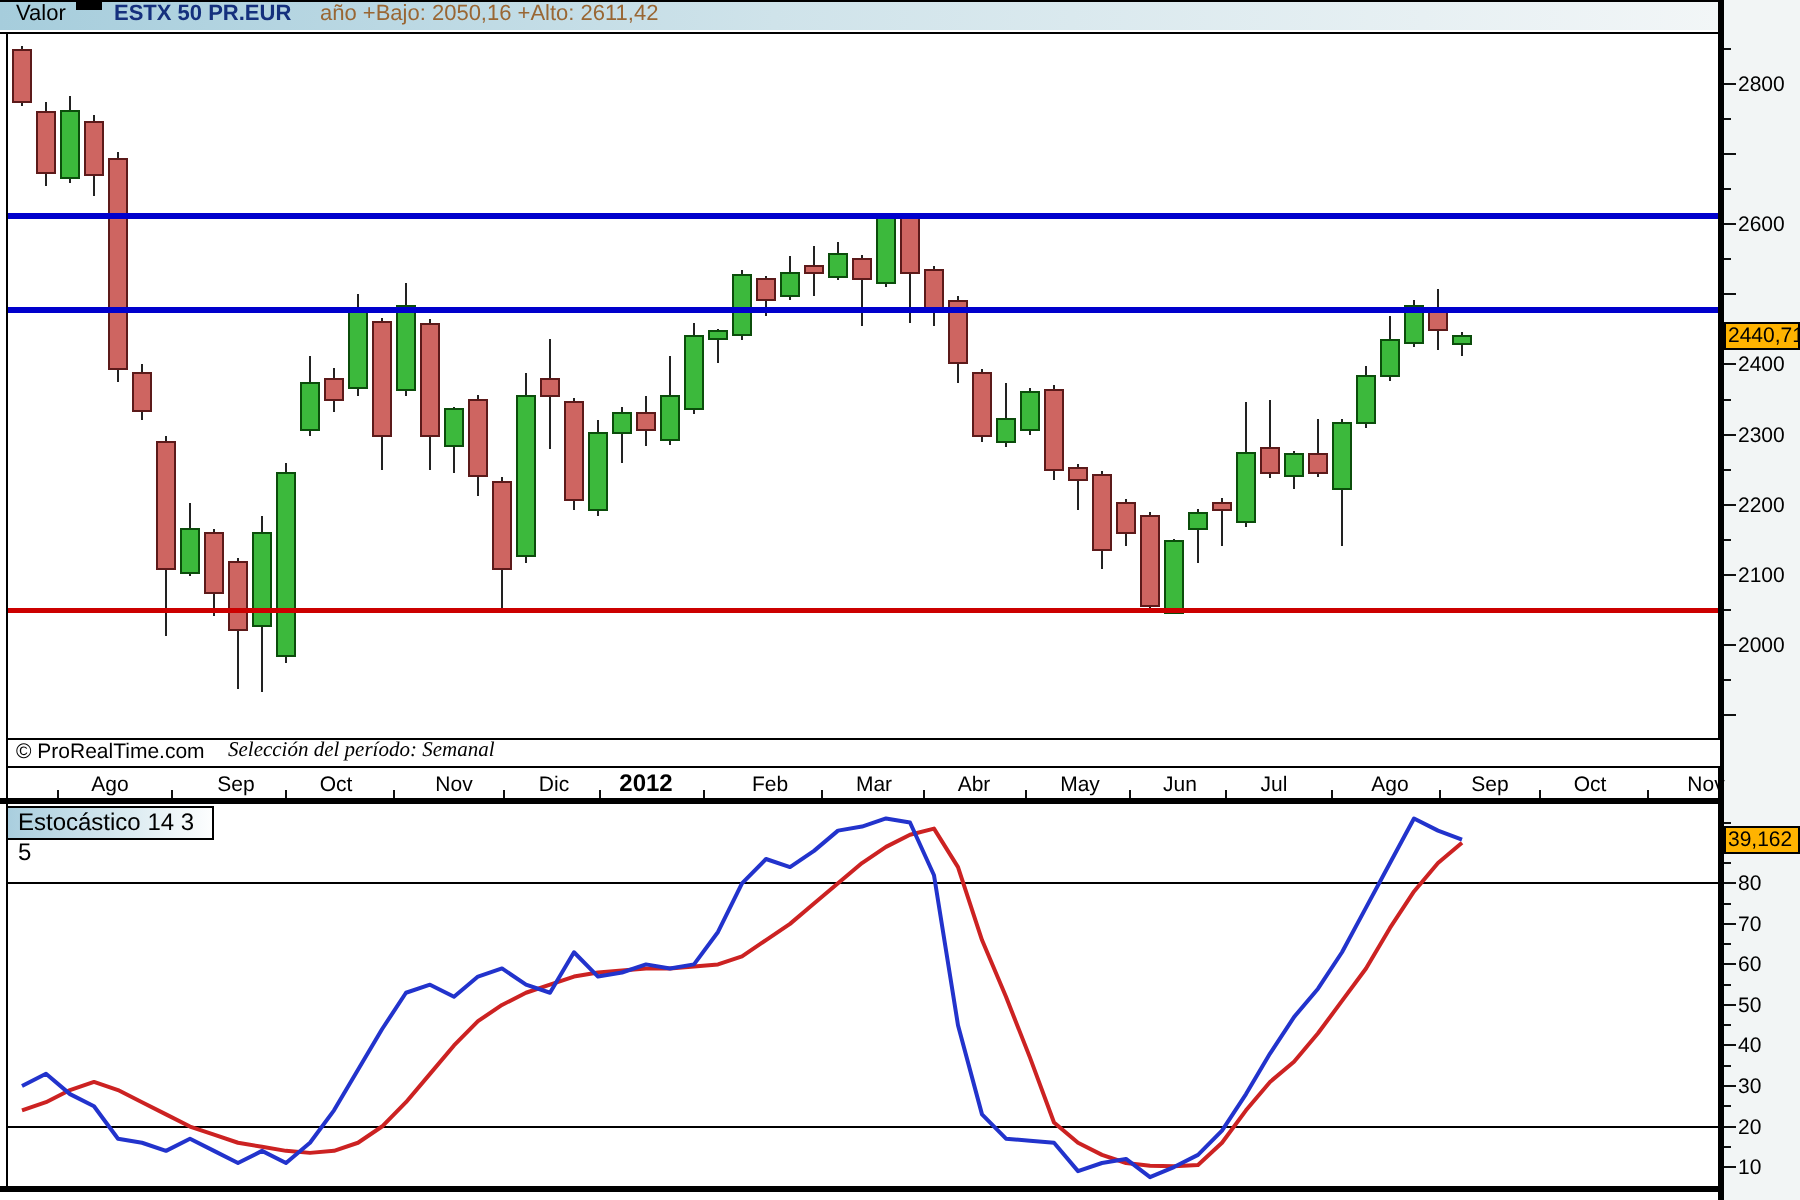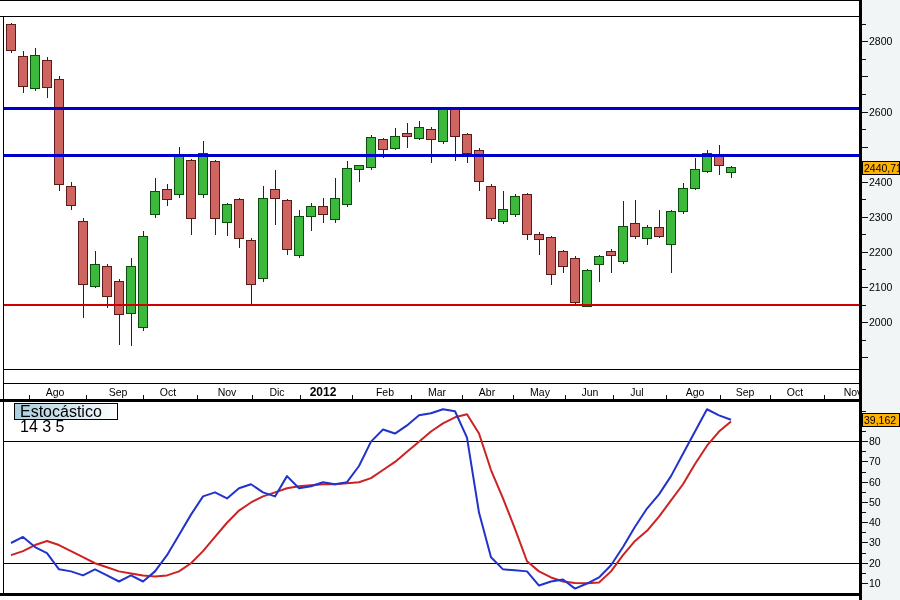--- a/index.html
+++ b/index.html
@@ -20,33 +20,39 @@
   
   #copy-strip{left:4px;top:370px;width:856px;height:13px;background:#fff;z-index:3;font-size:10.5px;}
   #copy-strip .c1{position:absolute;left:4px;top:0;color:#000;}
   #copy-strip .c2{position:absolute;left:110px;top:0;color:#000;font-style:italic;font-family:"Liberation Serif",serif;}
   
   .valbox{width:35px;height:12px;background:#ffb300;border:1px solid #000;z-index:4;
     font-size:10.5px;line-height:12px;color:#000;padding:0 0 0 1px;overflow:hidden;white-space:nowrap;}
   #price-box{left:862px;top:161px;}
   #stoch-box{left:862px;top:413px;}
   
-  #stoch-title{left:14px;top:403px;width:97px;height:15px;border:1px solid #000;
-    background:linear-gradient(to right,#a9cede,#fdfefe);font-size:16px;line-height:15px;
+  #stoch-title{left:3px;top:403px;width:97px;height:15px;border:1px solid #000;
+    background:linear-gradient(to right,#a9cede,#fdfefe);font-size:12px;line-height:15px;
     padding-left:5px;z-index:4;color:#000;}
   text.ax{font-size:10.5px;fill:#000;font-family:"Liberation Sans",sans-serif;}
   text.mon{font-size:10.5px;fill:#000;font-family:"Liberation Sans",sans-serif;}
 </style>
 </head>
 <body>
 
 <div id="root">
 
   <div class="abs" id="scale-col"></div>
 
+  <div class="abs" id="header-bar">
+    <span id="hdr-valor">Valor</span>
+    <span id="candle-ic"></span>
+    <span id="hdr-symbol">ESTX 50 PR.EUR</span>
+    <span id="hdr-range">año +Bajo: 2050,16 +Alto: 2611,42</span>
+  </div>
 
   <div class="abs blk" style="left:0;top:0;width:862px;height:1px;"></div>
   <div class="abs blk" style="left:0;top:16px;width:862px;height:1px;"></div>
   <div class="abs blk" style="left:3px;top:17px;width:1px;height:579px;"></div>
   <div class="abs blk" style="left:859px;top:0;width:3px;height:600px;"></div>
   <div class="abs blk" style="left:3px;top:369px;width:857px;height:1px;"></div>
   <div class="abs blk" style="left:3px;top:383px;width:857px;height:1px;"></div>
   <div class="abs blk" style="left:0;top:399px;width:862px;height:3px;"></div>
   <div class="abs blk" style="left:0;top:593px;width:862px;height:3px;"></div>
 
@@ -272,19 +278,23 @@
         <text x="869" y="465.4309999999999" class="ax">70</text>
         <text x="869" y="485.698" class="ax">60</text>
         <text x="869" y="505.965" class="ax">50</text>
         <text x="869" y="526.232" class="ax">40</text>
         <text x="869" y="546.4989999999999" class="ax">30</text>
         <text x="869" y="566.766" class="ax">20</text>
         <text x="869" y="587.0329999999999" class="ax">10</text>
       </g>
     </svg>
 
+  <div class="abs" id="copy-strip">
+    <span class="c1">© ProRealTime.com</span>
+    <span class="c2">Selección del período: Semanal</span>
+  </div>
 
   <div class="abs valbox" id="price-box">2440,71</div>
   <div class="abs valbox" id="stoch-box">39,162</div>
 
   <div class="abs" id="stoch-title">Estocástico 14 3 5</div>
 
 </div>
 
 </body></html>

